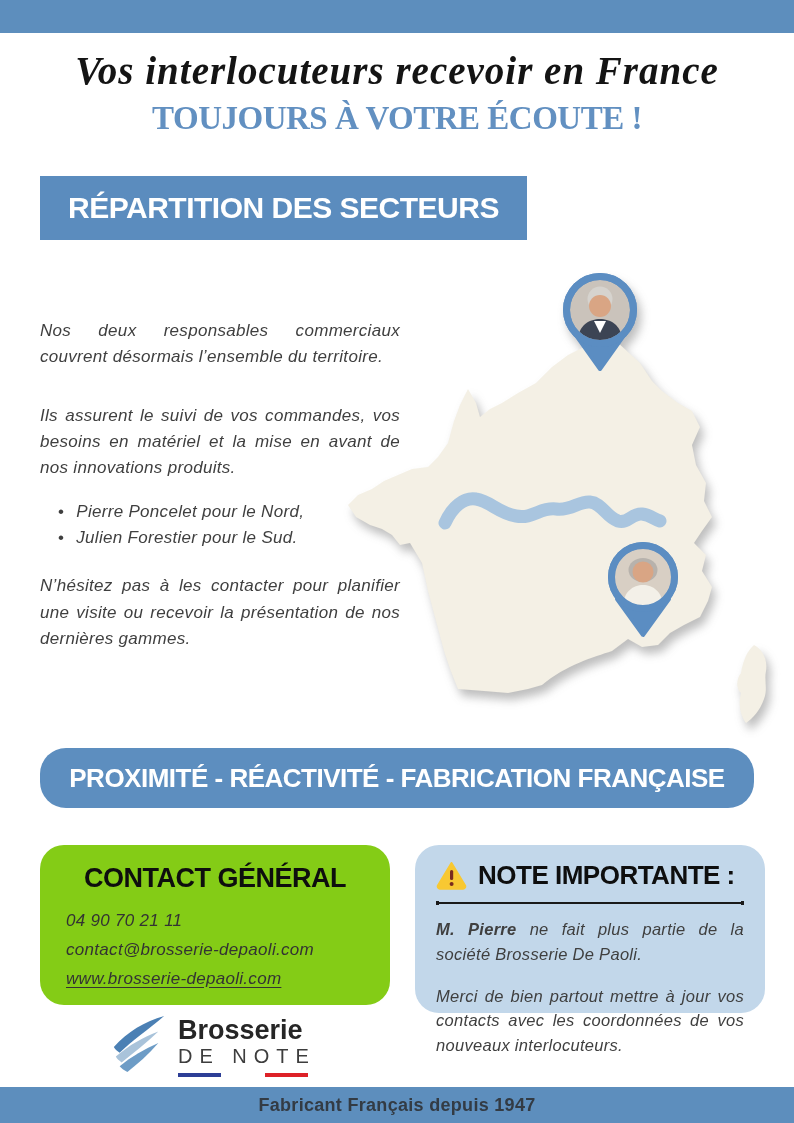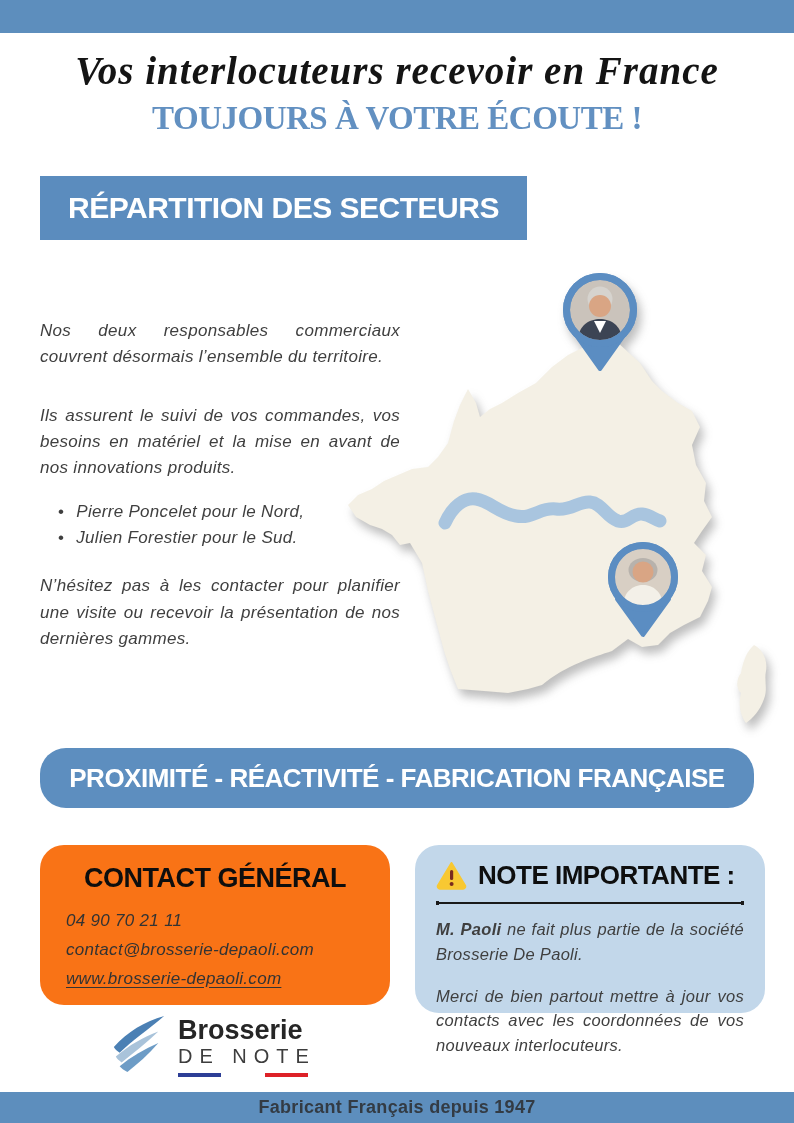--- a/index.html
+++ b/index.html
@@ -45,21 +45,21 @@
     filter:drop-shadow(4px 7px 5px rgba(70,70,70,0.35));
   }
   .banner {
     position:absolute; left:40px; top:748px; width:714px; height:60px;
     background:#5d8ebf; border-radius:26px; color:#ffffff;
     display:flex; align-items:center; justify-content:center;
     font-weight:700; font-size:26px; letter-spacing:-0.5px; white-space:nowrap;
   }
   .contact-box {
     position:absolute; left:40px; top:845px; width:350px; height:160px;
-    background:#f97316; border-radius:24px; box-sizing:border-box;
+    background:#84cc16; border-radius:24px; box-sizing:border-box;
     padding:18px 26px 0 26px;
   }
   .contact-title {
     text-align:center; font-weight:700; font-size:27px; letter-spacing:-0.5px;
     color:#0e0e0e; margin-bottom:13px; white-space:nowrap;
   }
   .contact-line {
     font-style:italic; font-size:17px; color:#333333; line-height:1.7;
     letter-spacing:0.3px;
   }
@@ -88,21 +88,21 @@
     position:absolute; left:110px; top:1013px; display:flex; align-items:flex-end; gap:10px;
   }
   .logo-text { display:flex; flex-direction:column; }
   .logo-name { font-weight:700; font-size:27px; color:#262626; line-height:1.05; }
   .logo-sub { font-size:20px; letter-spacing:7px; color:#3d3d3d; line-height:1.2; }
   .logo-flag {
     margin-top:5px; width:130px; height:4px;
     background:linear-gradient(to right,#2d3e96 0 33.3%,#ffffff 33.3% 66.6%,#dd2127 66.6% 100%);
   }
   .footer {
-    position:absolute; left:0; bottom:0; width:794px; height:31px;
+    position:absolute; left:0; bottom:0; width:794px; height:36px;
     background:#5d8ebd; display:flex; align-items:center; justify-content:center;
     font-weight:700; font-size:18px; color:#333b44; letter-spacing:0.3px;
   }
 </style>
 </head>
 <body>
 
 <div id="page">
 
   <div class="topbar"></div>
@@ -204,21 +204,21 @@
   <div class="note-box">
     <div class="note-title-row">
       <svg width="31" height="28" viewBox="0 0 31 28" aria-hidden="true">
         <path d="M15.5,2.2 L29.2,25.0 a2.4,2.4 0 0 1 -2.1,3.0 L3.9,28.0 a2.4,2.4 0 0 1 -2.1,-3.0 Z" transform="translate(0,-1.2)" fill="#f8c832" stroke="#f8c832" stroke-width="2" stroke-linejoin="round"></path>
         <rect x="14" y="8" width="3.2" height="10" rx="1.6" fill="#7a2b1e"></rect>
         <circle cx="15.6" cy="22" r="2" fill="#7a2b1e"></circle>
       </svg>
       <span class="note-title">NOTE IMPORTANTE :</span>
     </div>
     <div class="note-rule"></div>
-    <p class="note-p"><b>M. Paoli</b><span> ne fait plus partie de la société Brosserie De Paoli.</span></p>
+    <p class="note-p"><b>M. Pierre</b><span> ne fait plus partie de la société Brosserie De Paoli.</span></p>
     <p class="note-p">Merci de bien partout mettre à jour vos contacts avec les coordonnées de vos nouveaux interlocuteurs.</p>
   </div>
 
   <div class="logo">
     <svg width="58" height="64" viewBox="0 0 60 64" aria-hidden="true">
       <path d="M4,34 C18,18 36,8 56,2 C40,16 22,28 10,40 C7,38 5,36 4,34 Z" fill="#4b80b4"></path>
       <path d="M6,44 C20,32 34,24 50,18 C38,30 24,40 12,50 C9,48 7,46 6,44 Z" fill="#a9c3da"></path>
       <path d="M10,54 C22,44 36,36 50,30 C40,42 28,52 18,60 C14,58 12,56 10,54 Z" fill="#6d9cc6"></path>
     </svg>
     <div class="logo-text">

